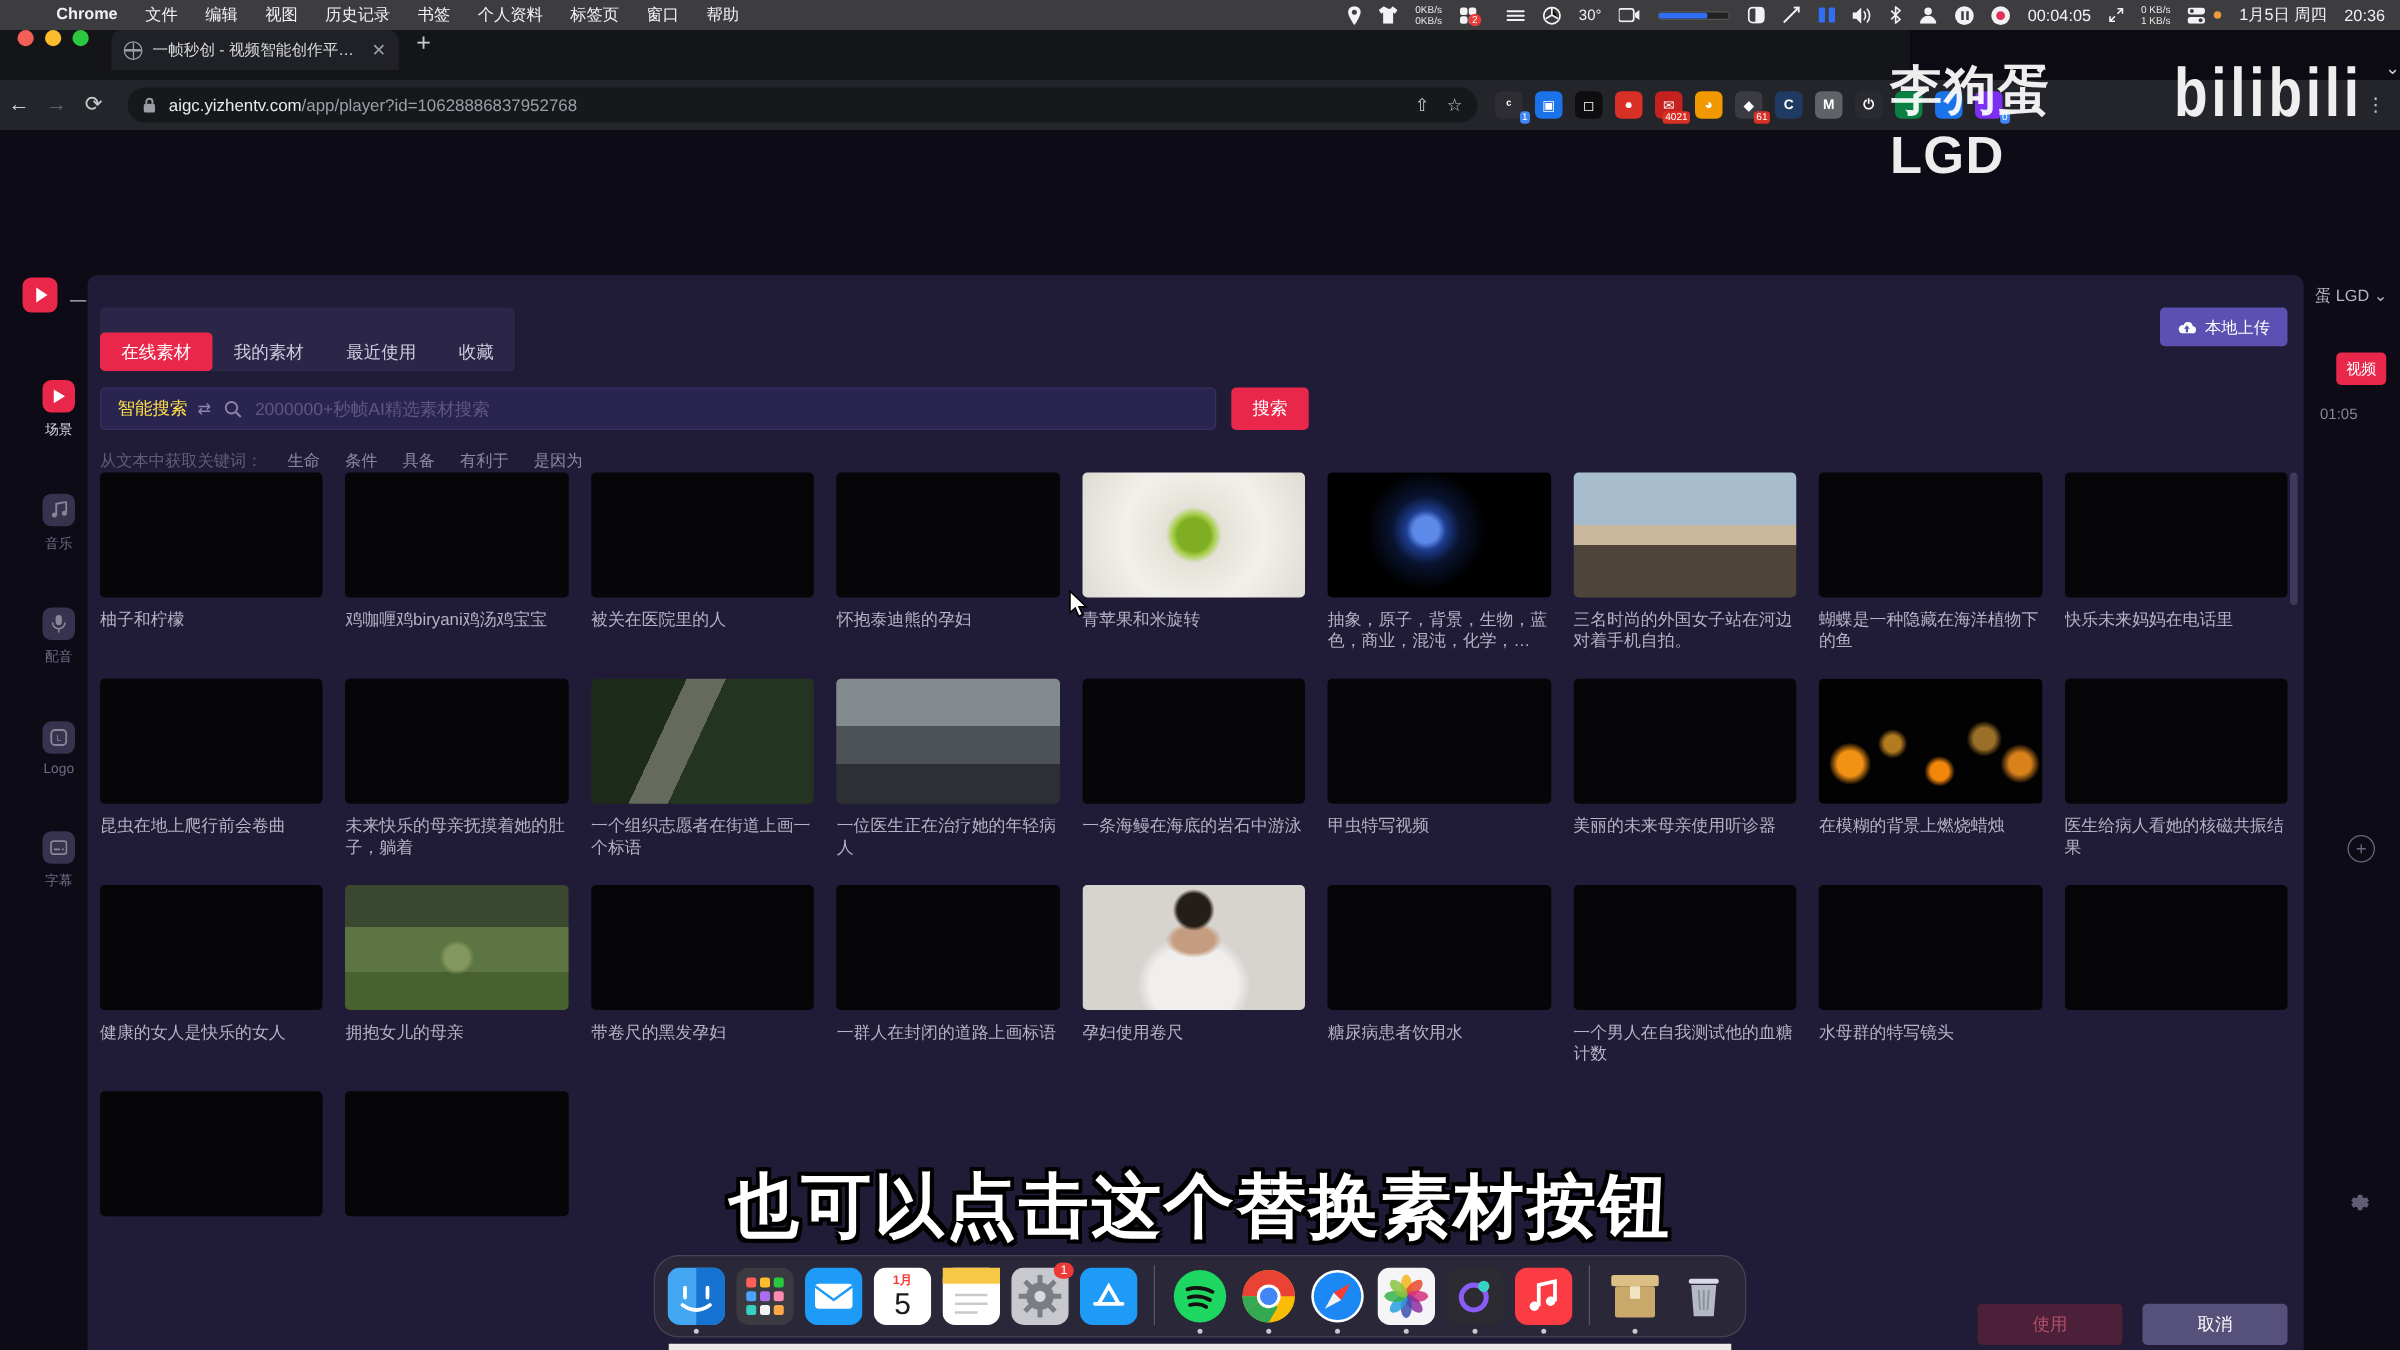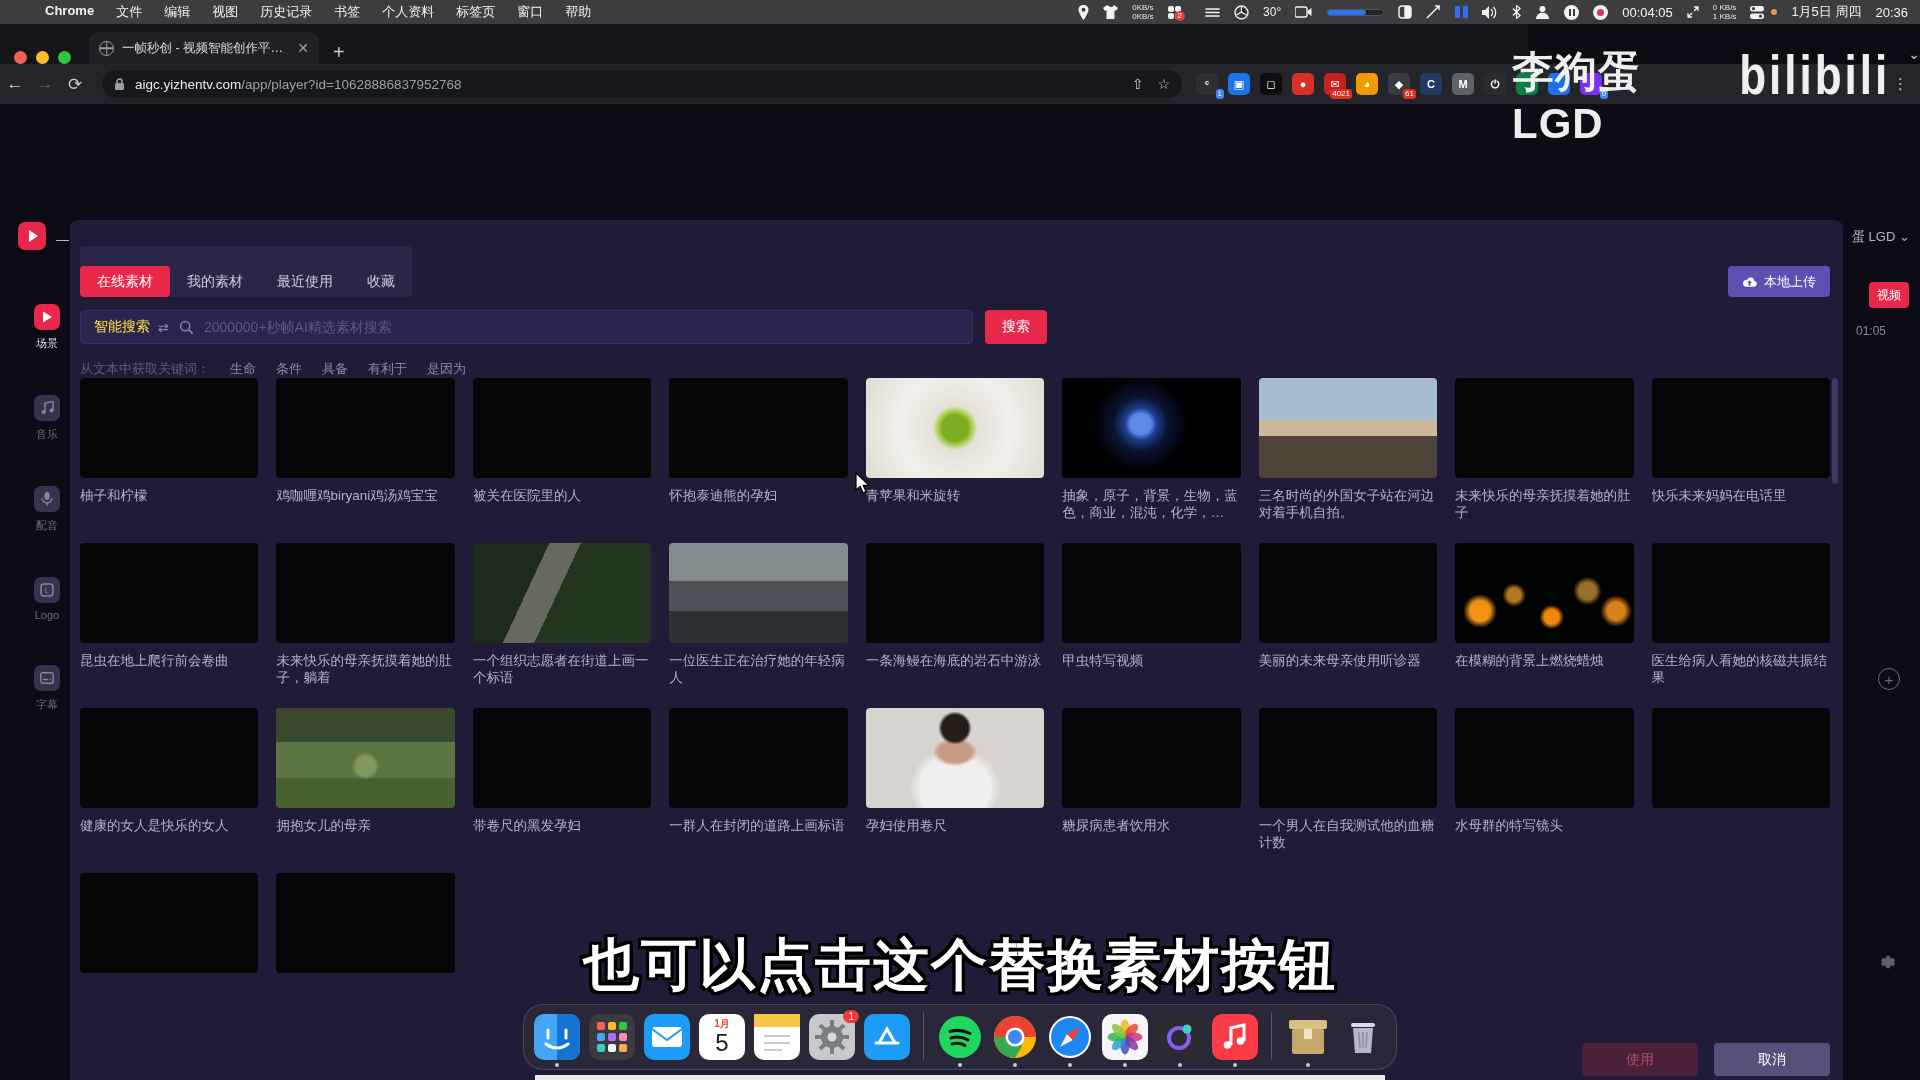--- a/index.html
+++ b/index.html
@@ -19,21 +19,21 @@
   .badge-red{position:absolute;top:-4px;right:-5px;background:#ec3b37;color:#fff;border-radius:7px;font-size:8px;line-height:10px;padding:0 3px;}
   .prog-pill{width:58px;height:7px;border-radius:4px;background:#222;overflow:hidden;border:1px solid #555;}
   .prog-pill>div{height:100%;width:70%;background:#2f6ef5;border-radius:4px;}
   .rec-circ{width:15px;height:15px;border-radius:50%;background:#f2f2f4;display:flex;align-items:center;justify-content:center;}
   .rec-circ .dot{width:7px;height:7px;border-radius:50%;background:#e0315b;}
   .rec-circ .pause{display:flex;gap:2px;}
   .rec-circ .pause i{display:block;width:2px;height:7px;background:#3d3d40;}
   .orange-dot{width:6px;height:6px;border-radius:50%;background:#e89a3c;}
 
   
-  #tabstrip{position:absolute;top:24px;left:0;width:1528px;height:40px;background:#141519;display:flex;align-items:flex-end;z-index:5;}
+  #tabstrip{position:absolute;top:24px;left:0;width:1528px;height:40px;background:#141519;display:flex;align-items:flex-start;z-index:5;}
   .traffic{display:flex;gap:9px;margin:0 18px 0 14px;}
   .traffic i{width:13px;height:13px;border-radius:50%;}
   .tl-r{background:#f35f57;}.tl-y{background:#fbbd2e;}.tl-g{background:#2bc840;}
   #tab{display:flex;align-items:center;gap:8px;background:#202126;color:#d9dadd;height:32px;border-radius:9px 9px 0 0;padding:0 10px;width:230px;font-size:12.5px;}
   #tab .fav{width:15px;height:15px;border-radius:50%;border:1.5px solid #9aa0a6;position:relative;flex:none;}
   #tab .fav:before{content:"";position:absolute;left:50%;top:0;width:1.5px;height:100%;background:#9aa0a6;transform:translateX(-50%);}
   #tab .fav:after{content:"";position:absolute;top:50%;left:0;height:1.5px;width:100%;background:#9aa0a6;transform:translateY(-50%);}
   #tab .ttl{white-space:nowrap;overflow:hidden;text-overflow:ellipsis;flex:1;}
   #tab .x{color:#9aa0a6;font-size:14px;flex:none;}
   .newtab{color:#c8c9cc;font-size:20px;margin-left:14px;}
@@ -67,21 +67,21 @@
   .sb-ic{width:26px;height:26px;border-radius:7px;background:#37324e;display:flex;align-items:center;justify-content:center;color:#8a8699;font-size:13px;}
   .sb-item.active .sb-ic{background:#e8274b;color:#fff;}
   .sb-lbl{font-size:11px;color:#6f6a85;}
   .sb-item.active .sb-lbl{color:#d8d4e4;}
 
   
   #modal{position:absolute;top:116px;left:70px;width:1773px;height:882px;background:#201b36;border-radius:8px;overflow:hidden;}
   #tabsrow{position:absolute;top:26px;left:10px;display:inline-flex;background:#2b2647;border-radius:4px;overflow:hidden;}
   .mtab{height:31px;display:flex;align-items:center;padding:0 17px;color:#cfcade;font-size:14px;margin-top:20px;}
   .mtab.active{background:#e8274b;color:#fff;border-radius:4px;}
-  #uploadbtn{position:absolute;top:26px;right:13px;height:31px;padding:0 14px;background:#5c50b2;border-radius:4px;color:#fff;font-size:13px;display:flex;align-items:center;gap:7px;margin-top:20px;}
+  #uploadbtn{position:absolute;top:26px;right:13px;height:31px;padding:0 14px;background:#5c50b2;border-radius:4px;color:#fff;font-size:13px;display:flex;align-items:center;gap:7px;}
   #searchrow{position:absolute;top:90px;left:10px;display:flex;align-items:center;}
   #searchbox{width:893px;height:34px;background:#2a2450;border:1px solid #353062;border-radius:4px;display:flex;align-items:center;padding:0 13px;}
   #searchbox .mode{color:#fde047;font-size:14px;}
   #searchbox .swap{color:#8d87a8;font-size:13px;margin:0 10px 0 8px;}
   #searchbox .mag{margin-right:10px;display:inline-flex;}
   #searchbox input{background:transparent;border:none;outline:none;color:#cfcade;font-size:14px;flex:1;}
   #searchbox input::placeholder{color:#5e5880;}
   #searchbtn{width:62px;height:34px;margin-left:12px;background:#e8274b;border-radius:4px;color:#fff;font-size:14px;display:flex;align-items:center;justify-content:center;}
   #kwrow{position:absolute;top:140px;left:10px;display:flex;align-items:center;font-size:13px;color:#615c7e;}
   #kwrow .kw{color:#8d87a8;margin-left:20px;}
@@ -452,21 +452,21 @@
           <div>
             <div class="thumb t-atom"></div>
             <div class="glabel">抽象，原子，背景，生物，蓝色，商业，混沌，化学，…</div>
           </div>
           <div>
             <div class="thumb t-women"></div>
             <div class="glabel">三名时尚的外国女子站在河边对着手机自拍。</div>
           </div>
           <div>
             <div class="thumb t-black"></div>
-            <div class="glabel">未来快乐的母亲抚摸着她的肚子</div>
+            <div class="glabel">蝴蝶是一种隐藏在海洋植物下的鱼</div>
           </div>
           <div>
             <div class="thumb t-black"></div>
             <div class="glabel">快乐未来妈妈在电话里</div>
           </div>
           <div>
             <div class="thumb t-black"></div>
             <div class="glabel">昆虫在地上爬行前会卷曲</div>
           </div>
           <div>

